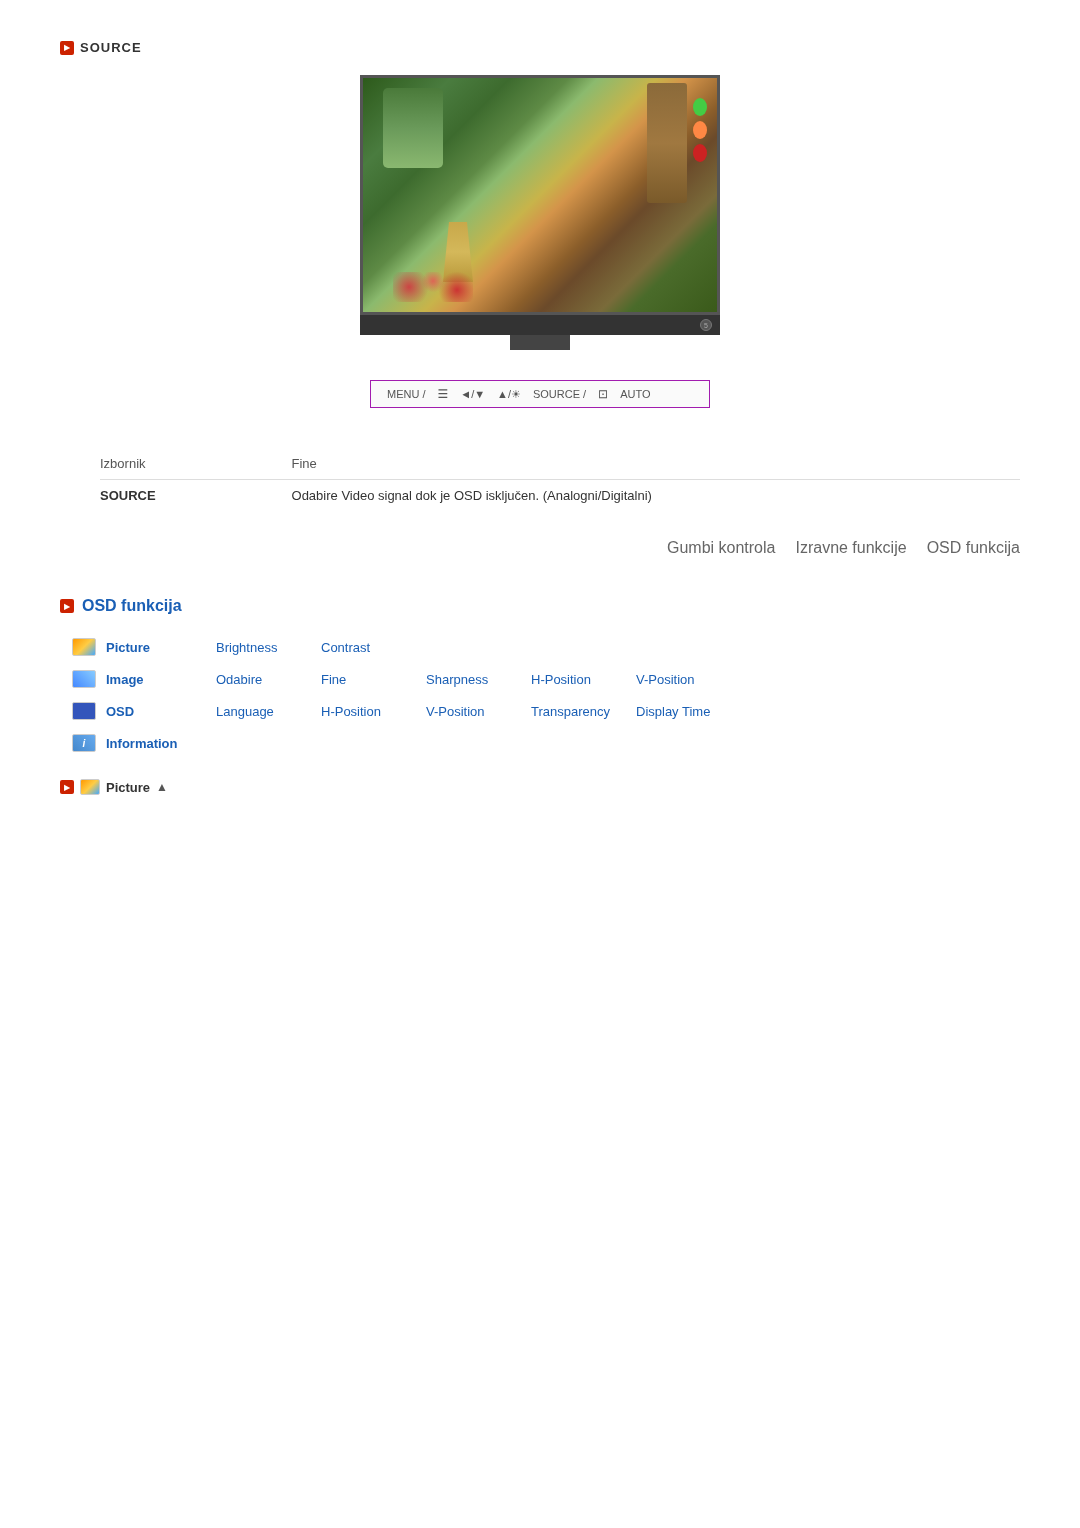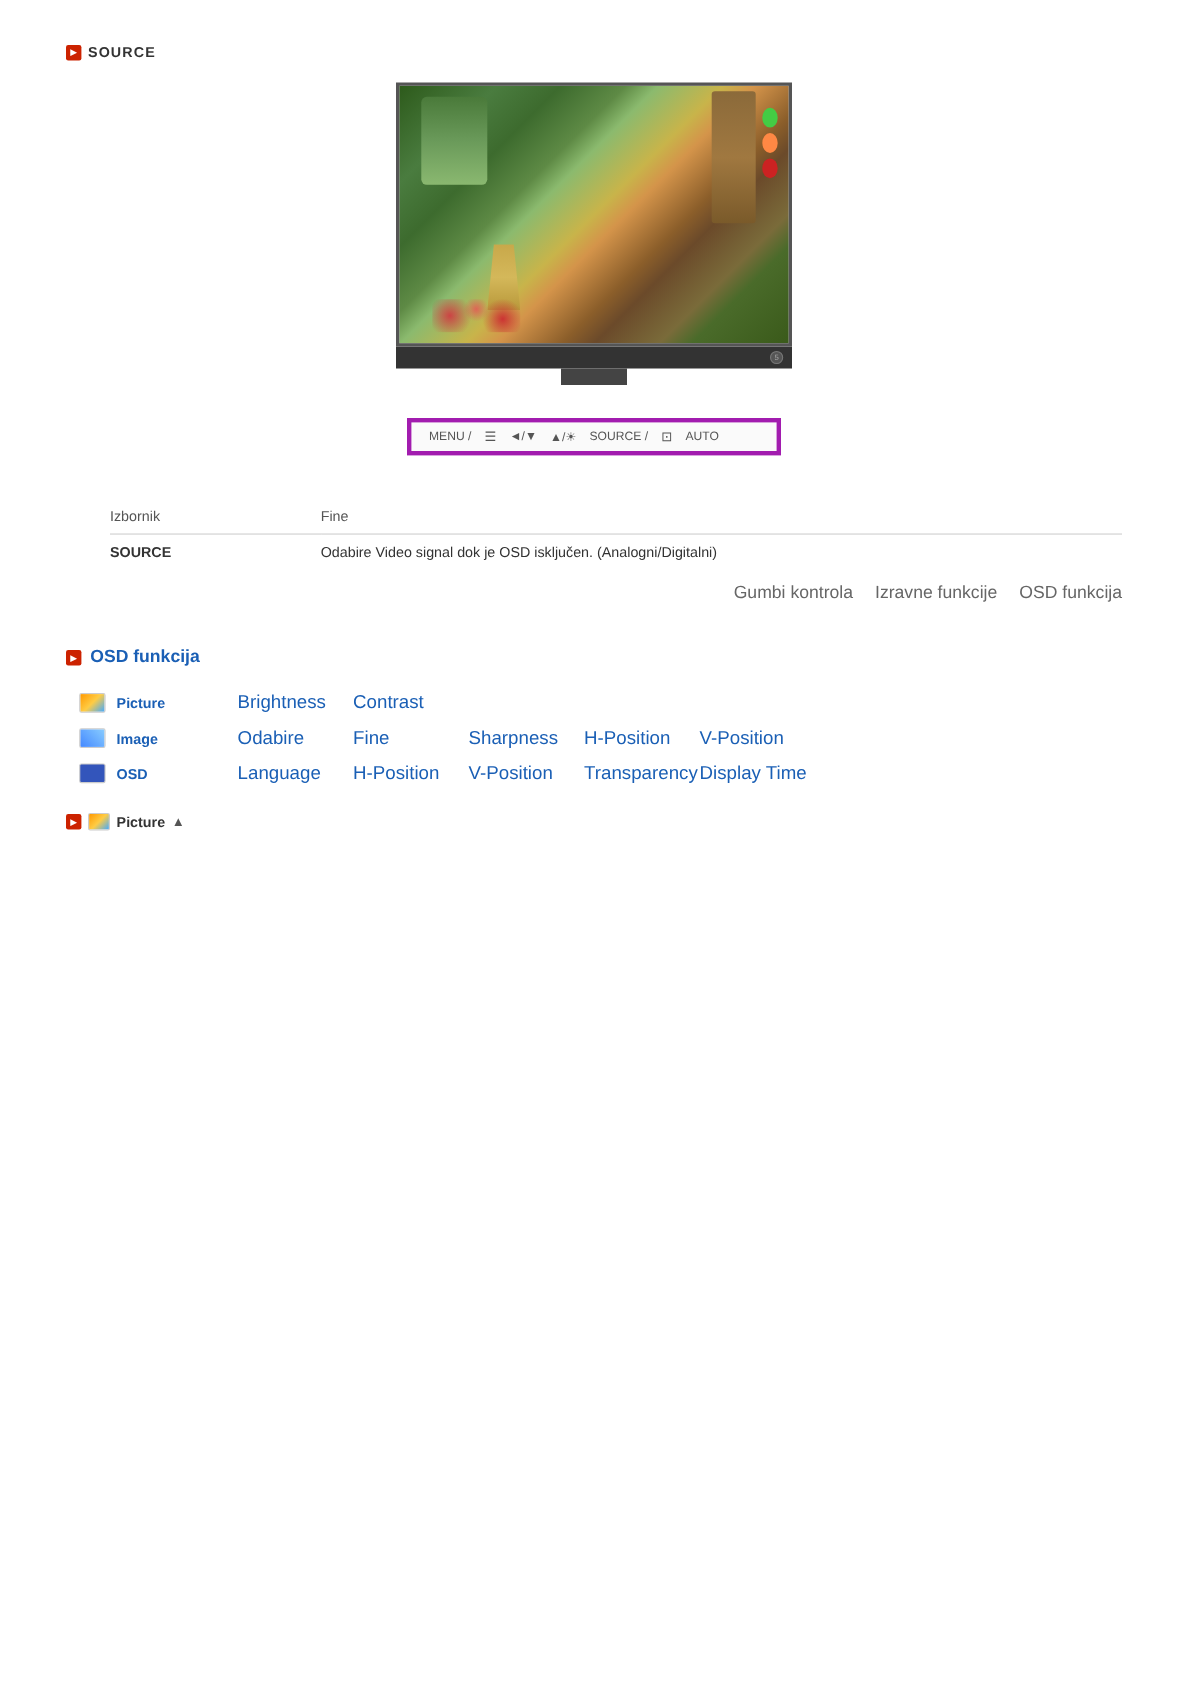--- a/index.html
+++ b/index.html
@@ -138,37 +138,37 @@
       margin: 0 auto;
     }
 
     
     .control-bar-container {
       display: flex;
       justify-content: center;
       margin-bottom: 40px;
     }
     .control-bar {
-      border: 4px solid #a21caf;
+      border: 1px solid #a21caf;
       padding: 6px 16px;
       display: flex;
       align-items: center;
       gap: 12px;
       font-size: 11px;
       color: #555;
       background: #fafafa;
       min-width: 340px;
     }
     .ctrl-symbol {
       font-size: 12px;
     }
 
     
     .table-section {
-      margin-bottom: 14px;
+      margin-bottom: 28px;
       padding-left: 40px;
     }
     .table-section table {
       border-collapse: collapse;
       width: 100%;
     }
     .table-section th {
       font-weight: normal;
       font-size: 13px;
       color: #555;
@@ -303,21 +303,21 @@
       color: #1a5fb5;
       font-size: 13px;
     }
     .menu-items {
       display: flex;
       gap: 0;
       flex-wrap: wrap;
     }
     .menu-item {
       color: #1a5fb5;
-      font-size: 17px;
+      font-size: 13px;
       min-width: 105px;
       cursor: pointer;
     }
 
     
     .picture-nav {
       display: flex;
       align-items: center;
       gap: 6px;
       margin-top: 20px;
@@ -456,20 +456,28 @@
       <div class="menu-items">
         <span class="menu-item">Language</span>
         <span class="menu-item">H-Position</span>
         <span class="menu-item">V-Position</span>
         <span class="menu-item">Transparency</span>
         <span class="menu-item">Display Time</span>
       </div>
     </div>
 
 
+    <div class="menu-row">
+      <div class="menu-icon">
+        <div class="icon-info"></div>
+      </div>
+      <span class="menu-category">Information</span>
+      <div class="menu-items">
+      </div>
+    </div>
 
   </div>
 
   <div class="picture-nav">
     <div class="pic-arrow"></div>
     <div class="pic-icon"></div>
     <span class="pic-label">Picture</span>
     <span class="pic-up">▲</span>
   </div>
 

